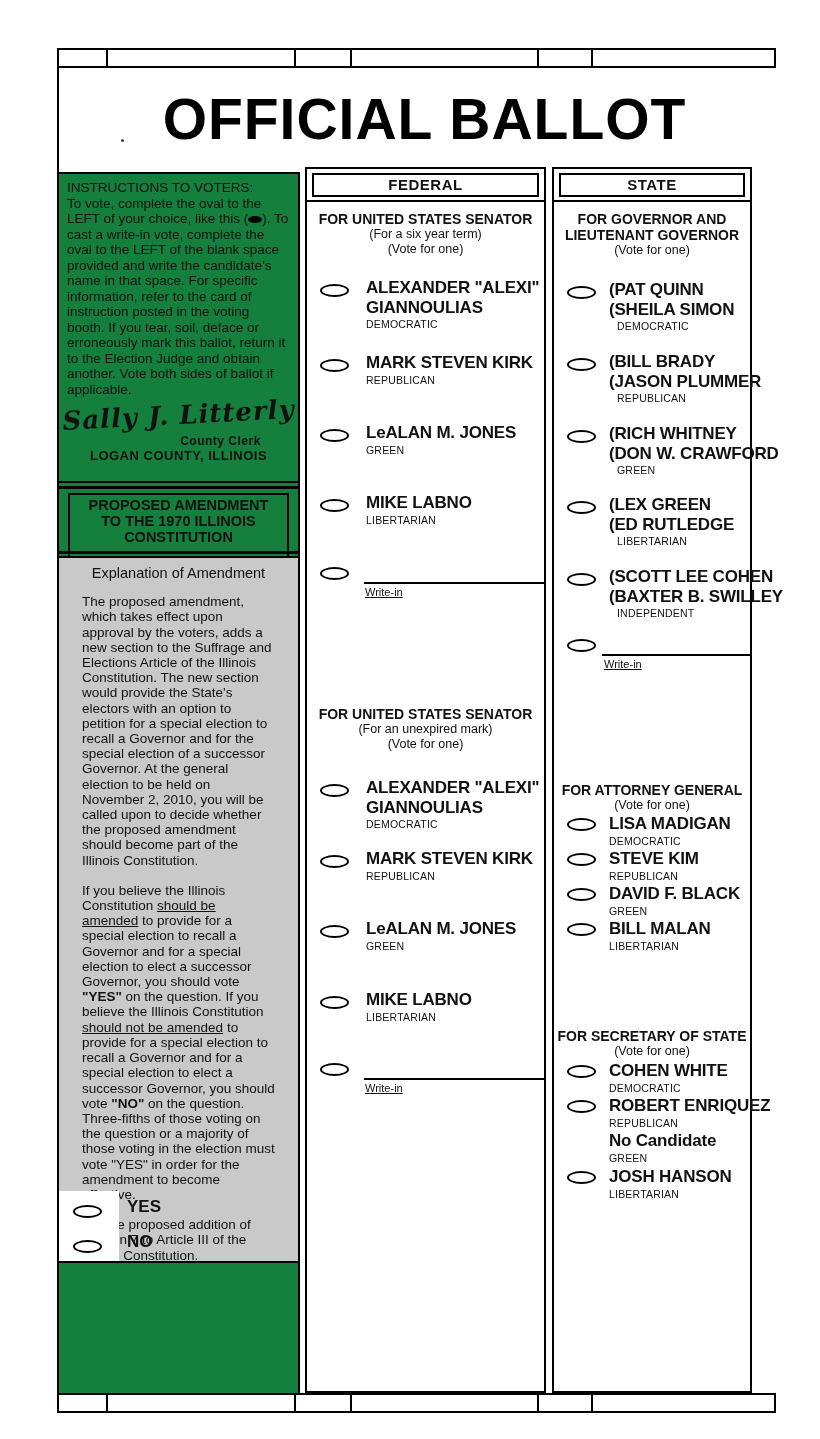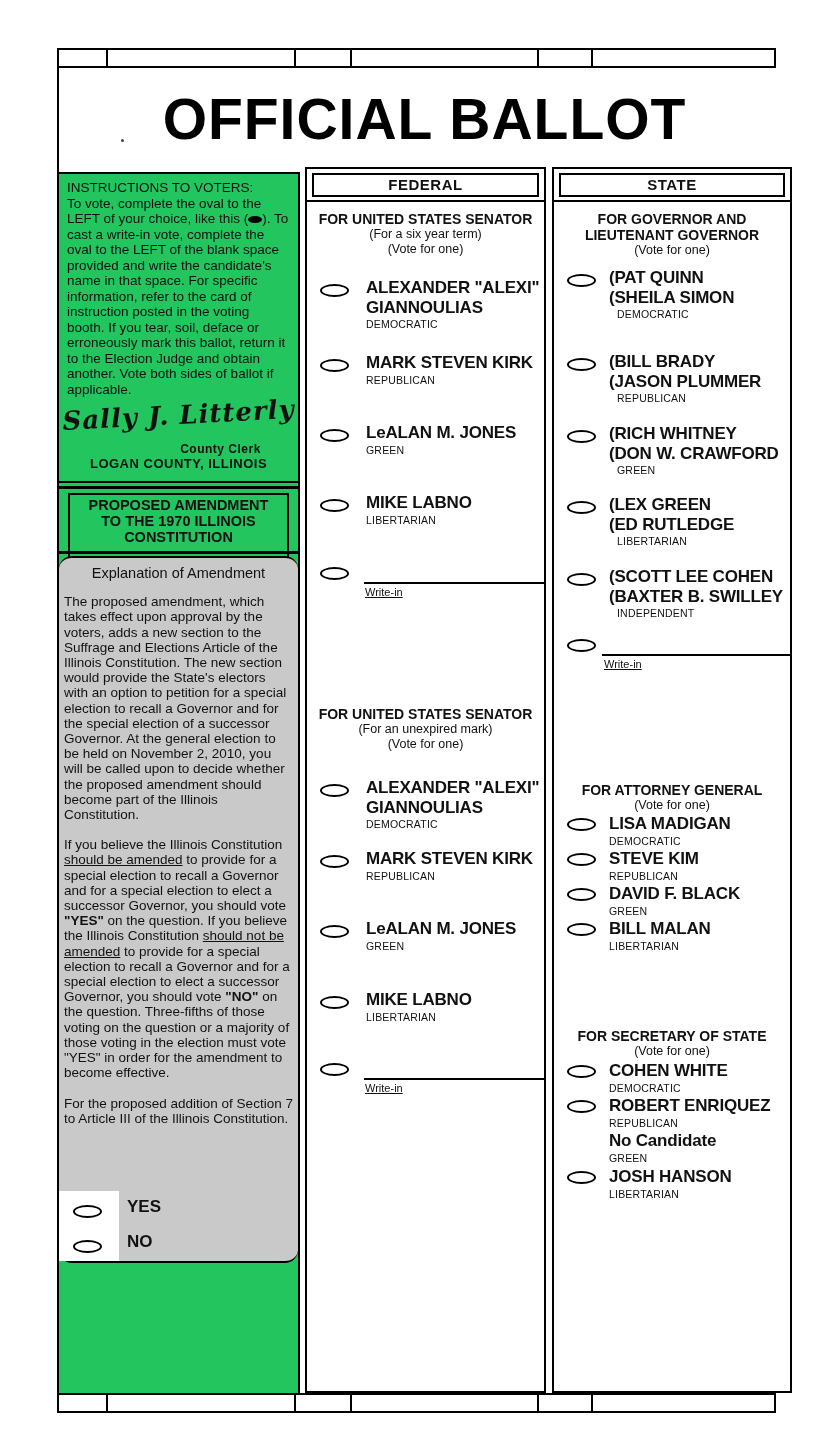--- a/index.html
+++ b/index.html
@@ -21,23 +21,23 @@
 
   .ballot-title {
     position:absolute; left:57px; top:86px; width:735px; text-align:center;
     font-size:57px; font-weight:bold; letter-spacing:1px; color:#000;
   }
   .artifact-dot { position:absolute; left:121px; top:139px; width:3px; height:3px; background:#444; border-radius:50%; }
 
   
   .col { position:absolute; top:167px; height:1226px; border:2px solid #000; background:#fff; }
   .col-mid { left:305px; width:241px; }
-  .col-right { left:552px; width:240px; }
+  .col-right { left:552px; width:200px; }
   .col-left { position:absolute; left:57px; top:172px; width:243px; height:1221px;
-              border-left:2px solid #000; border-right:2px solid #000; background:#22c55e; }
+              border-left:2px solid #000; border-right:2px solid #000; background:#15803d; }
 
   
   .hdr-outer { position:absolute; top:0; left:0; right:0; height:33px; border-bottom:2px solid #000; }
   .hdr-inner { margin:4px 5px 0 5px; height:24px; border:2px solid #000; text-align:center;
                font-weight:bold; font-size:15px; line-height:20px; letter-spacing:0.5px; }
 
   
   .race-title-block { position:absolute; left:0; right:0; text-align:center; }
   .race-head { font-weight:bold; font-size:14px; line-height:16px; }
   .race-sub  { font-size:12.5px; line-height:15px; }
@@ -58,31 +58,31 @@
   
   .instructions-box { position:absolute; top:0; left:0; right:0; height:311px;
                       border-top:2px solid #000; border-bottom:2px solid #000; padding:6px 8px; }
   .instr-head { font-size:13.5px; line-height:15.5px; }
   .instr-body { font-size:13.5px; line-height:15.5px; }
   .inline-oval { display:inline-block; width:14px; height:7px; background:#000; border-radius:50%; vertical-align:middle; }
 
   .signature-block { position:absolute; top:226px; left:0; right:0; text-align:center; }
   .signature { font-family:"DejaVu Serif", serif; font-style:italic; font-weight:bold; font-size:26px;
                transform:rotate(-3deg); letter-spacing:1px; white-space:nowrap; }
-  .sig-role { font-weight:bold; font-size:12px; padding-left:84px; margin-top:12px; letter-spacing:0.5px; }
+  .sig-role { font-weight:bold; font-size:12px; padding-left:84px; margin-top:4px; letter-spacing:0.5px; }
   .sig-county { font-weight:bold; font-size:13px; letter-spacing:0.5px; }
 
   .amendment-outer { position:absolute; top:314px; left:0; right:0; height:68px;
                      border-top:3px solid #000; border-bottom:3px solid #000; }
   .amendment-inner { margin:4px 9px; border:2px solid #000; height:70px; text-align:center; padding-top:2px; }
   .amendment-inner div { font-weight:bold; font-size:14.5px; line-height:16px; }
 
   .explanation-box { position:absolute; top:384px; left:0; right:0; height:707px;
                      background:#c9c9c9; border-top:2px solid #000; border-bottom:2px solid #000;
-                     padding:8px 5px; font-size:13.5px; line-height:15.2px;border-radius:13px; }
+                     padding:8px 23px; font-size:13.5px; line-height:15.2px; }
   .exp-title { text-align:center; font-size:14.5px; margin-bottom:13px; }
   .exp-para { margin-bottom:15px; }
   .u { text-decoration:underline; }
   .b { font-weight:bold; }
   .choice-strip { position:absolute; left:0; top:633px; width:60px; height:70px; background:#fff; }
   .choice-oval-yes { left:14px; top:647px; }
   .choice-oval-no  { left:14px; top:682px; }
   .choice-label { position:absolute; left:68px; font-weight:bold; font-size:17px; }
   .choice-label-yes { top:641px; }
   .choice-label-no  { top:676px; }
@@ -225,21 +225,21 @@
   <div class="hdr-outer">
     <div class="hdr-inner">STATE</div>
   </div>
 
   <div class="race-title-block" style="top:42px">
     <div class="race-head">FOR GOVERNOR AND</div>
     <div class="race-head">LIEUTENANT GOVERNOR</div>
     <div class="race-sub">(Vote for one)</div>
   </div>
 
-  <div class="crow ticket" style="top:99px">
+  <div class="crow ticket" style="top:111px">
     <div class="coval"></div>
     <div class="cblock">
       <div class="cname">(PAT QUINN</div>
       <div class="cname">(SHEILA SIMON</div>
       <div class="party">DEMOCRATIC</div>
     </div>
   </div>
   <div class="crow ticket" style="top:183px">
     <div class="coval"></div>
     <div class="cblock">

